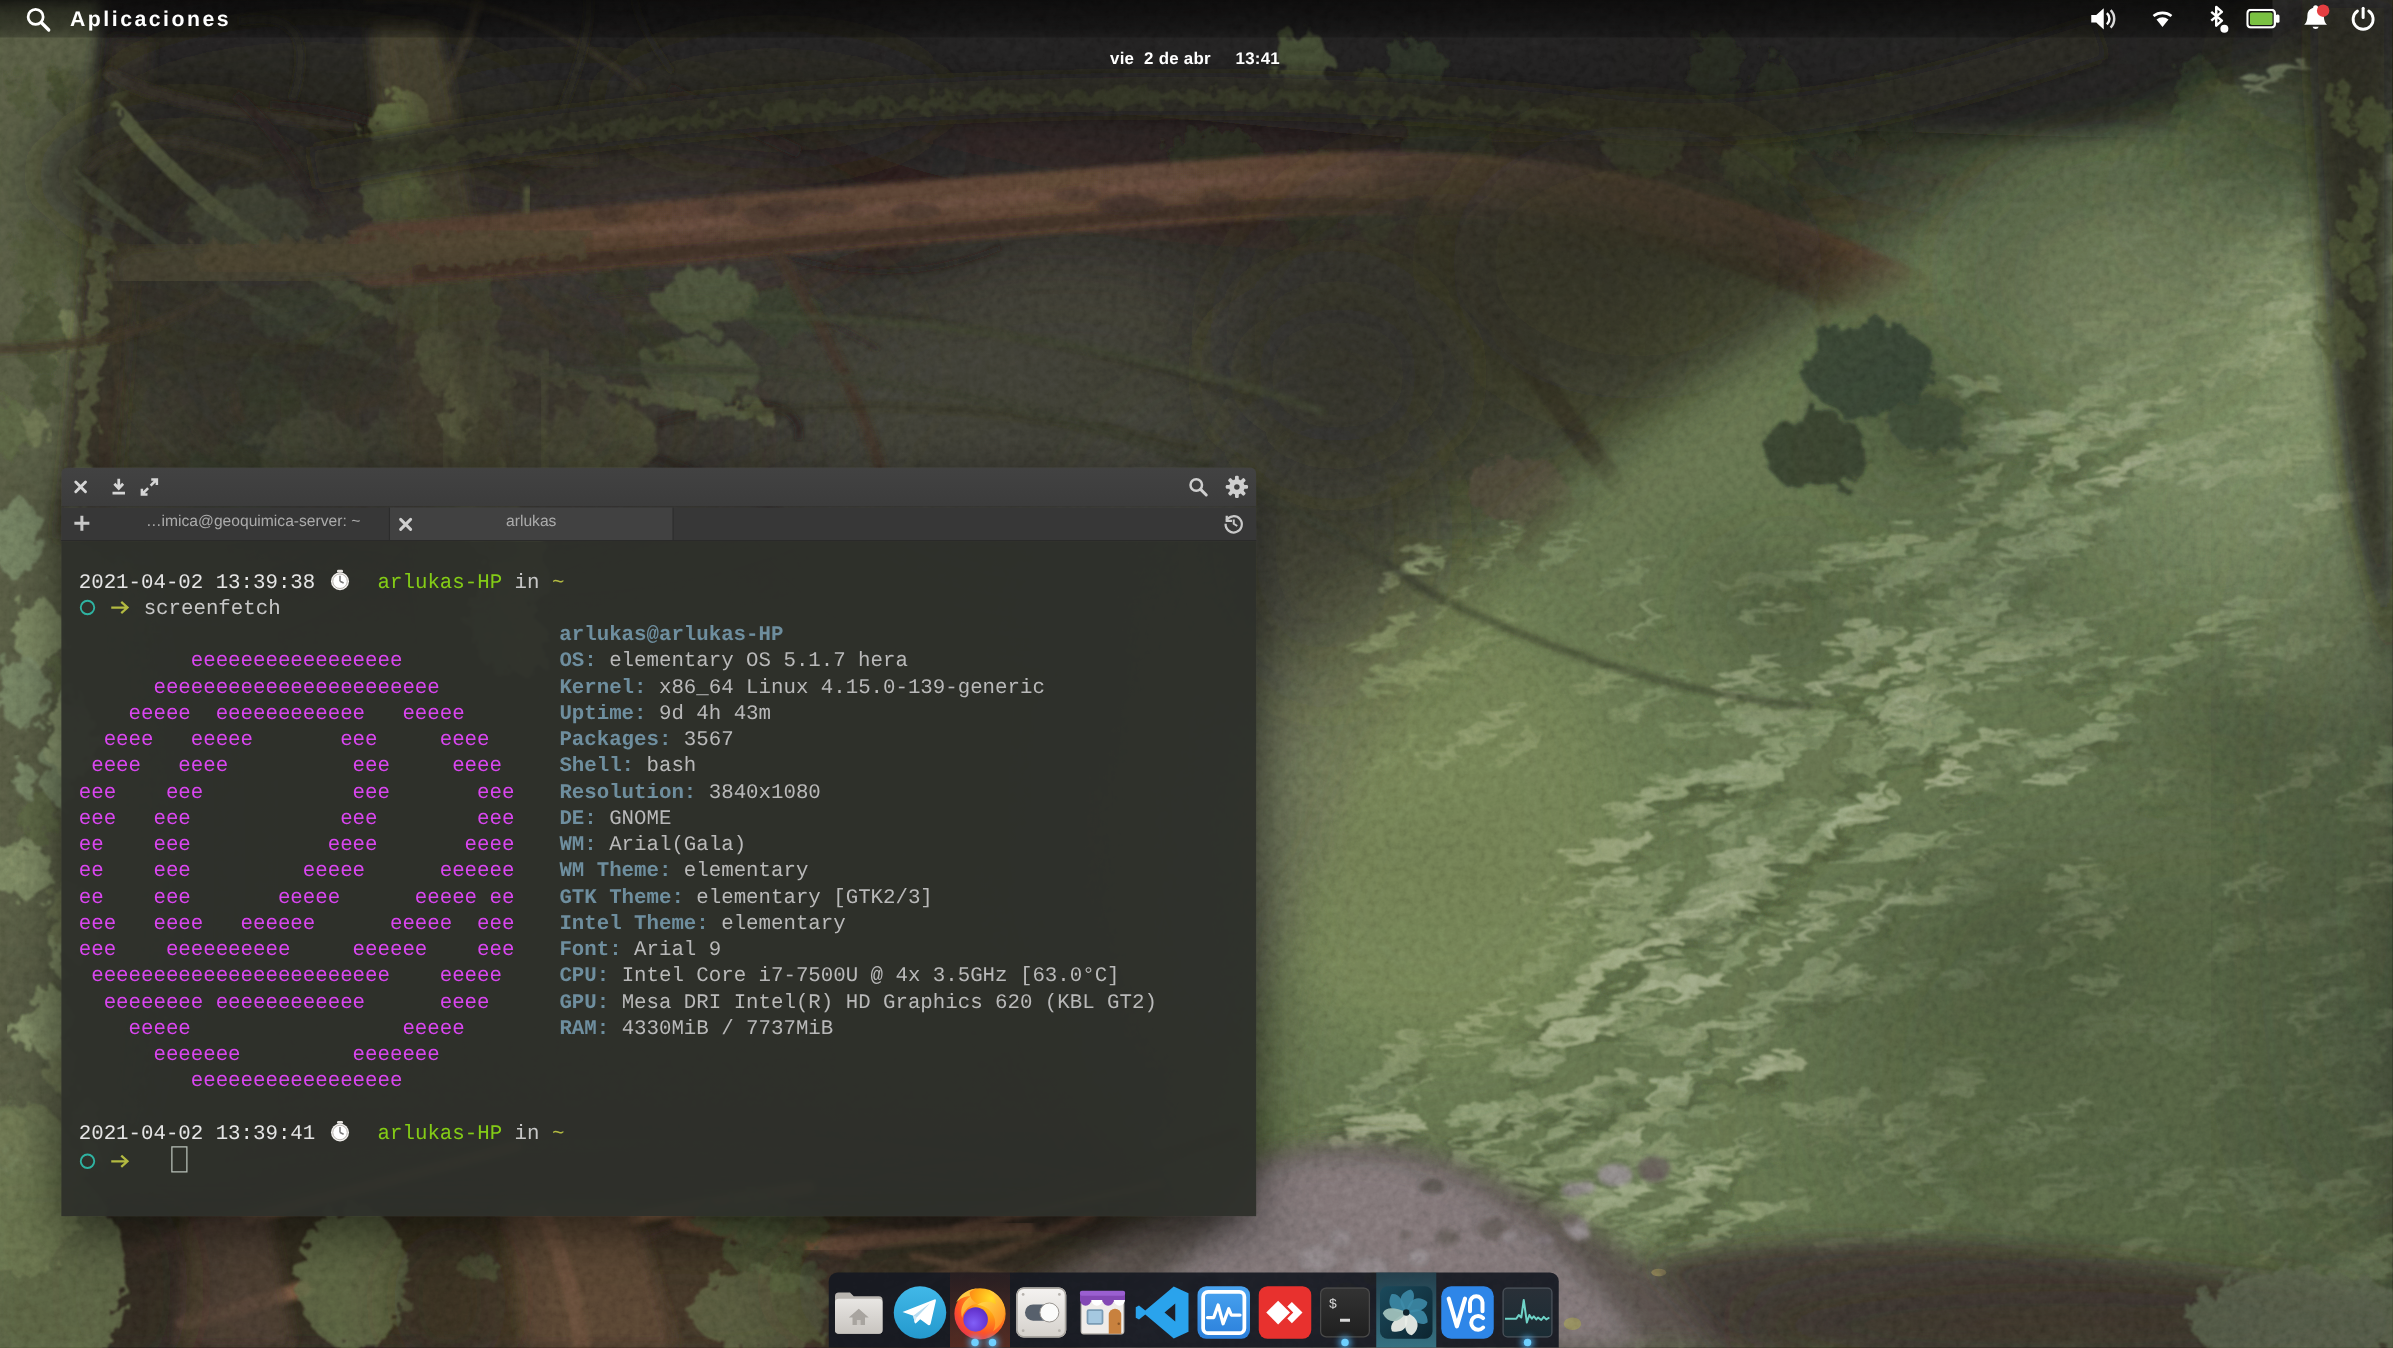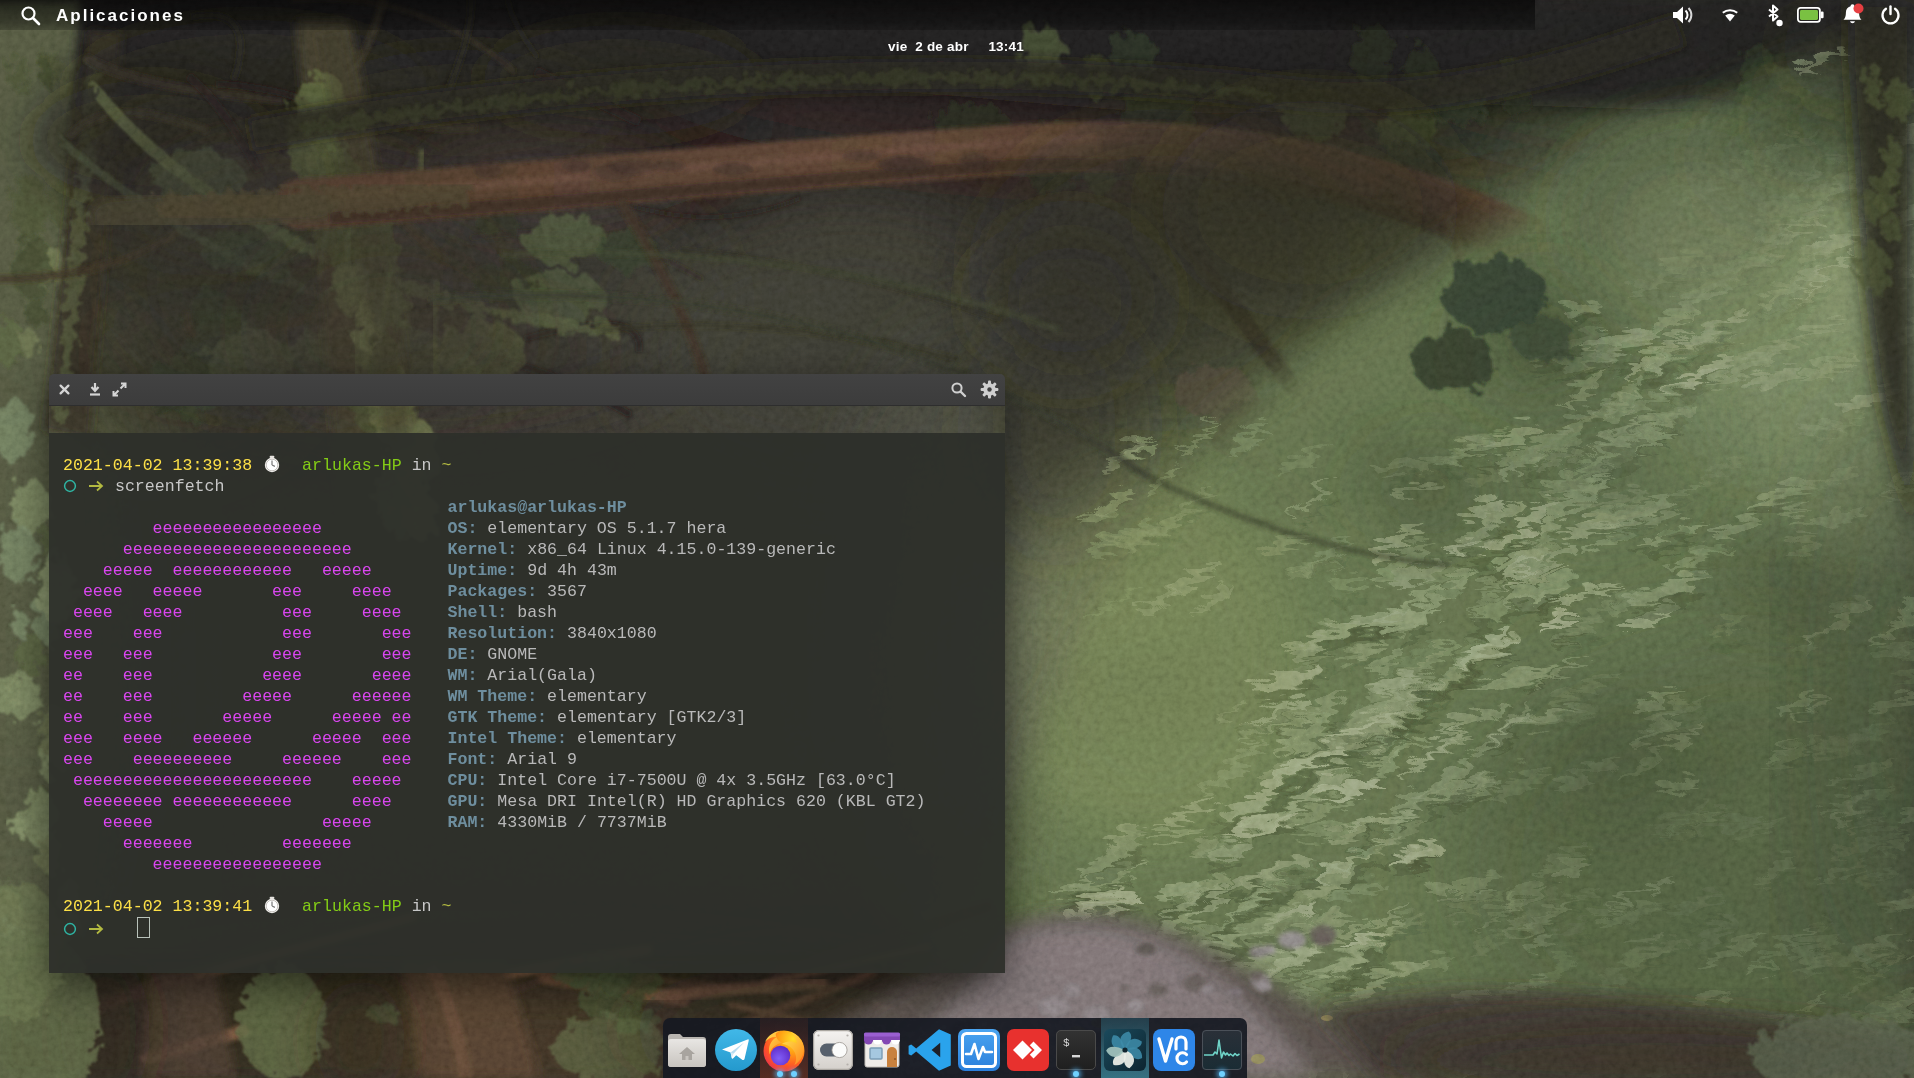--- a/index.html
+++ b/index.html
@@ -1,40 +1,40 @@
 <!DOCTYPE html>
 <html><head>
 <meta charset="utf-8">
 <style>
   html,body{margin:0;padding:0;width:1914px;height:1078px;overflow:hidden;background:#2a2822;}
   #stage{position:absolute;inset:0;width:1914px;height:1078px;font-family:"Liberation Sans",sans-serif;}
   #wall{position:absolute;left:0;top:0;}
   
-  #panel{position:absolute;left:0;top:0;width:1535px;height:30px;
+  #panel{position:absolute;left:0;top:0;width:1818px;height:30px;
     background:linear-gradient(to bottom,rgba(0,0,0,0.62),rgba(0,0,0,0.38) 75%,rgba(0,0,0,0.22));
     color:#fff;}
   #panel .apps{position:absolute;left:56px;top:6px;font-size:17px;font-weight:bold;color:#fff;letter-spacing:2px;}
   #panel .clock{position:absolute;left:888px;top:8px;font-size:13.5px;font-weight:bold;color:#fff;letter-spacing:0.2px;margin-top:31px;}
   .pic{position:absolute;top:0;z-index:5;}
   
   #term{position:absolute;left:49px;top:374px;width:956px;height:599px;
     border-radius:5px 5px 0 0;box-shadow:0 12px 40px rgba(0,0,0,0.55);}
   #tbar{position:absolute;left:0;top:0;width:956px;height:31px;
     background:linear-gradient(#424242,#3c3c3c);border-radius:5px 5px 0 0;
     border-bottom:1px solid #2e2e2e;}
   #tbar .title{position:absolute;left:0;right:0;top:7px;text-align:center;font-size:14px;font-weight:bold;color:#c9c9c9;}
   #tabs{position:absolute;left:0;top:32px;width:956px;height:26px;background:#373737;border-bottom:1px solid #2a2a2a;}
   .tab1{position:absolute;left:36px;top:0;width:275px;height:26px;}
   .tab1 .tabtxt{left:-20px;}
   .tabtxt{position:absolute;width:100%;text-align:center;top:4px;font-size:12.5px;color:#ababab;white-space:nowrap;}
   .tab2{position:absolute;left:262px;top:0;width:226px;height:26px;background:#414141;border-left:1px solid #2c2c2c;border-right:1px solid #2c2c2c;}
   #tcontent{position:absolute;left:0;top:59px;width:956px;height:540px;background:rgba(46,48,43,0.96);}
   #tpre{position:absolute;left:14px;top:22px;margin:0;font-family:"Liberation Mono",monospace;
     font-size:16.6px;line-height:21px;color:#c7c7c7;white-space:pre;}
-  .cT{color:#fde047;} 
+  .cT{color:#e5e5e5;} 
   .cR{color:#84cc16;} 
   .cY{color:#b3ba41;} 
   .cW{color:#c7c7c7;}
   .cL{color:#6e8e9e;font-weight:bold;margin-left:26px;} 
   .cV{color:#b9b9b9;}
   .cE{color:#d946ef;font-weight:normal;} 
   .cur{display:inline-block;width:11px;height:19px;border:1.4px solid #b9c2ba;vertical-align:-4px;margin-left:22px;}
   
   #dock{position:absolute;left:663px;top:1018px;width:584px;height:60px;
     background:rgba(23,26,34,0.93);border-radius:7px 7px 0 0;}
@@ -1221,20 +1221,39 @@
             <rect x="8" y="0.6" width="3" height="4.2" rx="1" transform="rotate(90 9.5 9.5)"></rect>
             <rect x="8" y="0.6" width="3" height="4.2" rx="1" transform="rotate(135 9.5 9.5)"></rect>
             <rect x="8" y="0.6" width="3" height="4.2" rx="1" transform="rotate(180 9.5 9.5)"></rect>
             <rect x="8" y="0.6" width="3" height="4.2" rx="1" transform="rotate(225 9.5 9.5)"></rect>
             <rect x="8" y="0.6" width="3" height="4.2" rx="1" transform="rotate(270 9.5 9.5)"></rect>
             <rect x="8" y="0.6" width="3" height="4.2" rx="1" transform="rotate(315 9.5 9.5)"></rect>
           </g>
           <circle cx="9.5" cy="9.5" r="2.2" fill="#3f3f3f"></circle>
         </svg>
   </div>
+  <div id="tabs">
+    <svg class="pic" style="left:9px;top:5px" width="15" height="15" viewBox="0 0 15 15">
+          <path d="M7.5 1.5 V13.5 M1.5 7.5 H13.5" stroke="#c9c9c9" stroke-width="2.4"></path>
+        </svg>
+<svg class="pic" style="left:269px;top:7px" width="13" height="13" viewBox="0 0 13 13">
+          <path d="M2.5 2.5 L10.5 10.5 M10.5 2.5 L2.5 10.5" stroke="#cfcfcf" stroke-width="2.4" stroke-linecap="round"></path>
+        </svg>
+<svg class="pic" style="left:929px;top:4px" width="18" height="18" viewBox="0 0 18 18">
+          <path d="M3.2 6.5 A6.5 6.5 0 1 1 2.5 9" stroke="#c9c9c9" stroke-width="1.8" fill="none"></path>
+          <path d="M3.4 2.5 v4.2 h4.2" fill="none" stroke="#c9c9c9" stroke-width="1.8"></path>
+          <path d="M9 5.5 V9 l2.8 1.8" stroke="#c9c9c9" stroke-width="1.6" fill="none"></path>
+        </svg>
+    <div class="tab1">
+          <div class="tabtxt">…imica@geoquimica-server: ~</div>
+        </div>
+    <div class="tab2">
+          <div class="tabtxt">arlukas</div>
+        </div>
+  </div>
   <div id="tcontent">
 <pre id="tpre"><span class="cT">2021-04-02 13:39:38</span> <svg width="20" height="18" viewBox="0 0 20 18" style="vertical-align:-3px">
             <circle cx="10" cy="10" r="7.2" fill="#f4f2ef"></circle>
             <circle cx="10" cy="10" r="5.8" fill="#fff" stroke="#b9b5b0" stroke-width="0.8"></circle>
             <rect x="7.6" y="0.8" width="4.8" height="2.2" rx="1" fill="#e6e3df"></rect>
             <path d="M10 10 L10 5.6 M10 10 L12.9 11.4" stroke="#777" stroke-width="1.2" fill="none"></path>
           </svg>  <span class="cR">arlukas-HP</span> <span class="cW">in</span> <span class="cY">~</span>
 <svg width="15" height="14" viewBox="0 0 15 14" style="vertical-align:-2px">
             <circle cx="7" cy="7" r="5.4" fill="none" stroke="#2fb3a2" stroke-width="1.5"></circle>
           </svg> <svg width="17" height="12" viewBox="0 0 17 12" style="vertical-align:-1px">

